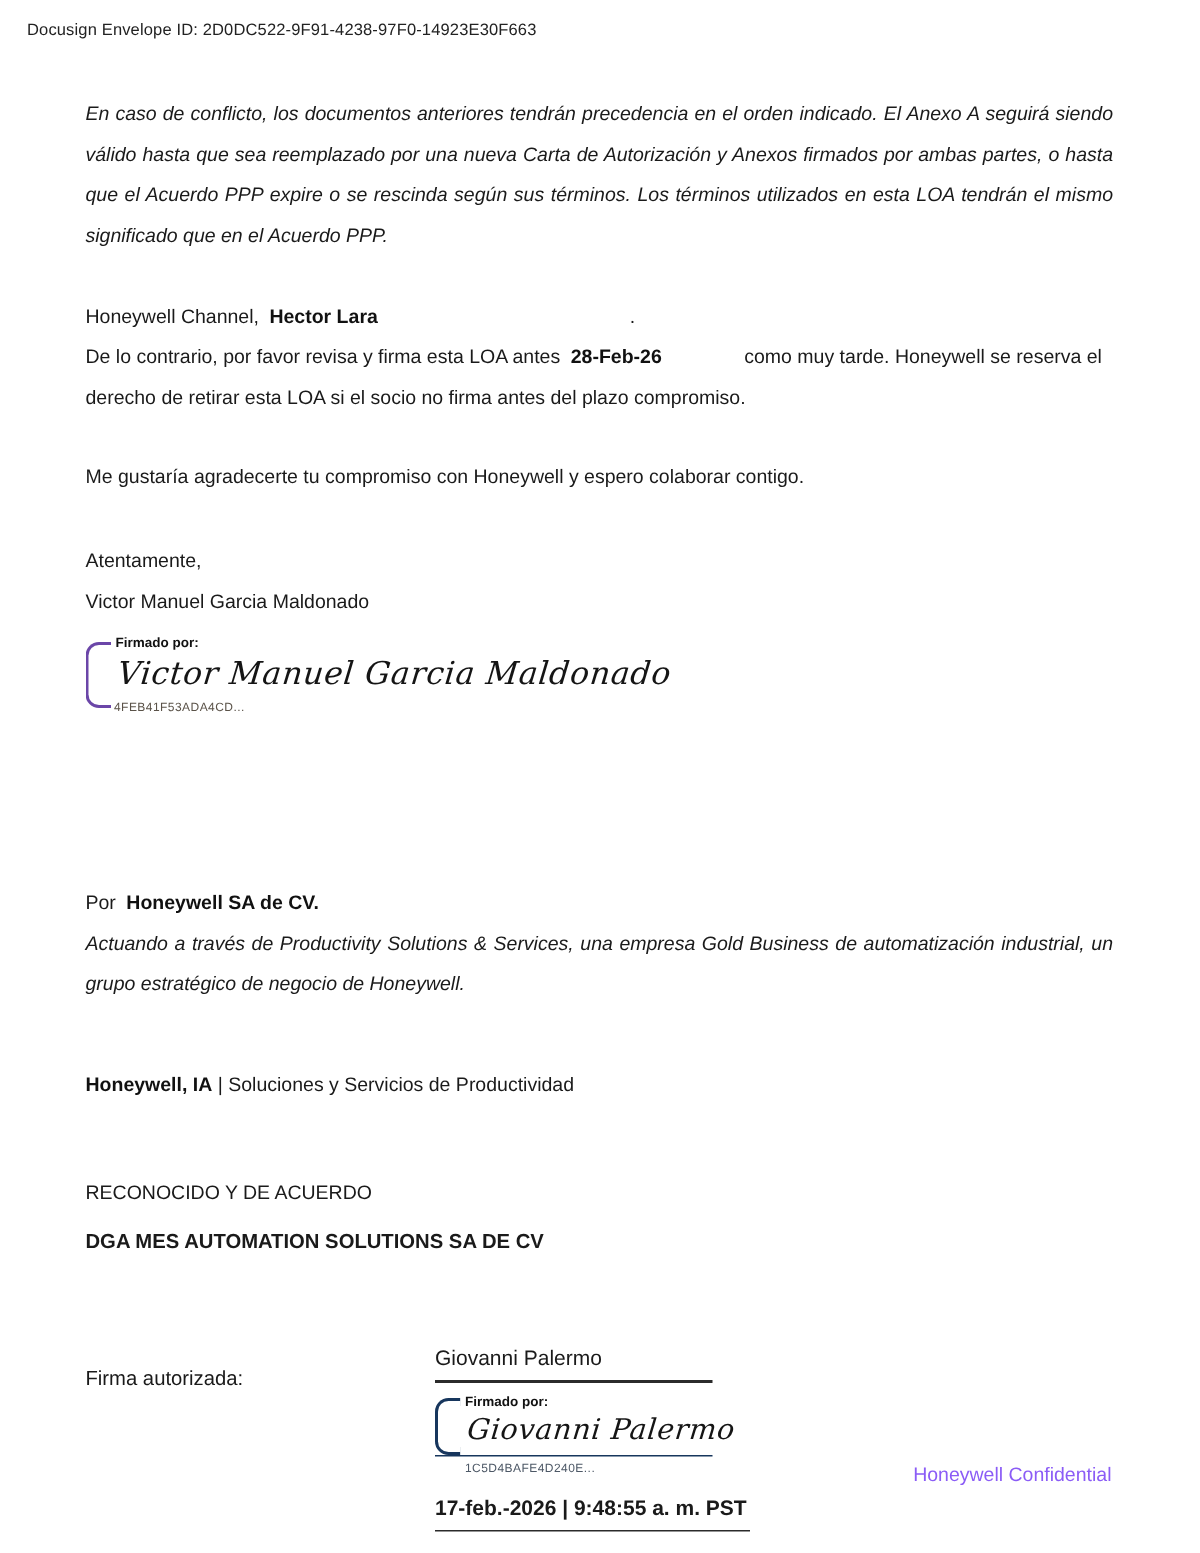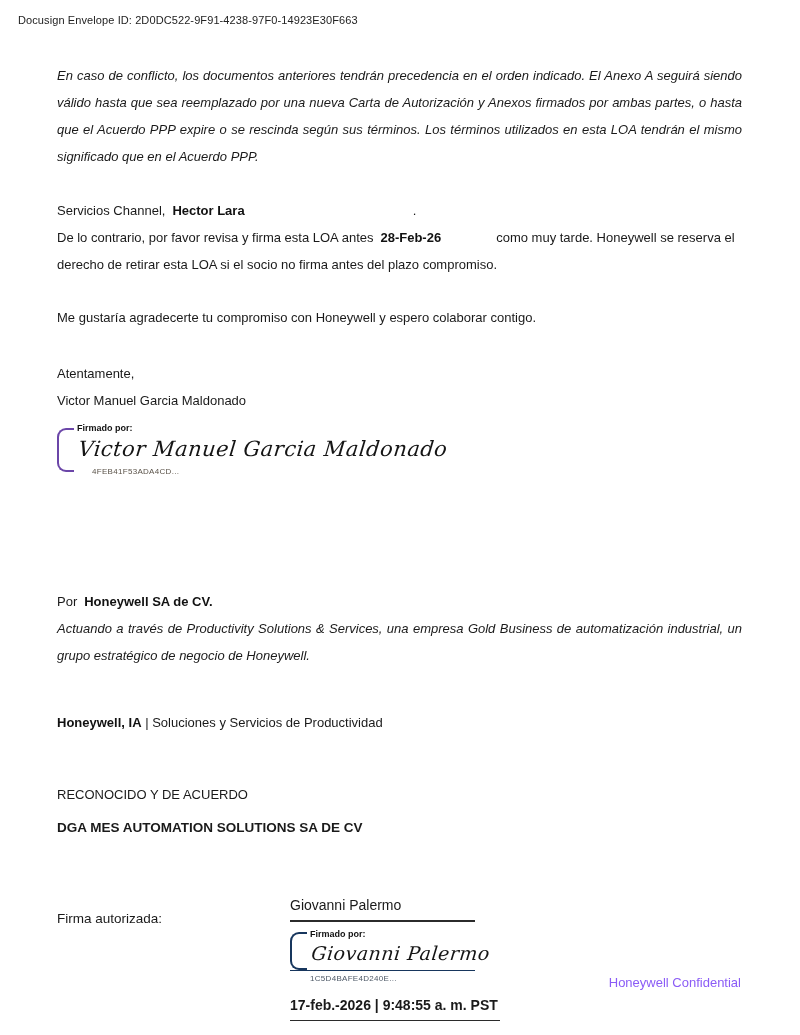--- a/index.html
+++ b/index.html
@@ -77,21 +77,21 @@
     font-size: 21px;
     line-height: 30px;
     color: #151515;
     white-space: nowrap;
     letter-spacing: 0.5px;
     transform: skewX(-6deg);
     transform-origin: left bottom;
   }
   .sig-id {
     position: absolute;
-    left: 35px;
+    left: 19px;
     top: 44px;
     font-size: 8px;
     color: #5a5248;
     letter-spacing: 0.3px;
     line-height: 9px;
   }
 
   .company-block { margin-top: 107px; }
   .division-line { margin-top: 40px; }
   .sep { font-weight: normal; color: #1a1a1a; }
@@ -149,21 +149,21 @@
 <div class="page">
 
   <div class="doc-id">Docusign Envelope ID: 2D0DC522-9F91-4238-97F0-14923E30F663</div>
 
   <div class="letter">
 
     <p class="para mt-p1">En caso de conflicto, los documentos anteriores tendrán precedencia en el orden indicado. El Anexo A seguirá siendo válido hasta que sea reemplazado por una nueva Carta de Autorización y Anexos firmados por ambas partes, o hasta que el Acuerdo PPP expire o se rescinda según sus términos. Los términos utilizados en esta LOA tendrán el mismo significado que en el Acuerdo PPP.</p>
 
     <div class="mt-p2">
       <div>
-        <span>Servicios Channel,</span><span class="name-gap"></span><b>Hector Lara</b><span class="period-offset">.</span>
+        <span>Honeywell Channel,</span><span class="name-gap"></span><b>Hector Lara</b><span class="period-offset">.</span>
       </div>
       <div>
         <span>De lo contrario, por favor revisa y firma esta LOA antes</span><span class="name-gap"></span><b>28-Feb-26</b><span class="field-gap"></span><span>como muy tarde. Honeywell se reserva el</span>
       </div>
       <div>derecho de retirar esta LOA si el socio no firma antes del plazo compromiso.</div>
     </div>
 
     <p class="mt-p4">Me gustaría agradecerte tu compromiso con Honeywell y espero colaborar contigo.</p>
 
     <div class="mt-close">

